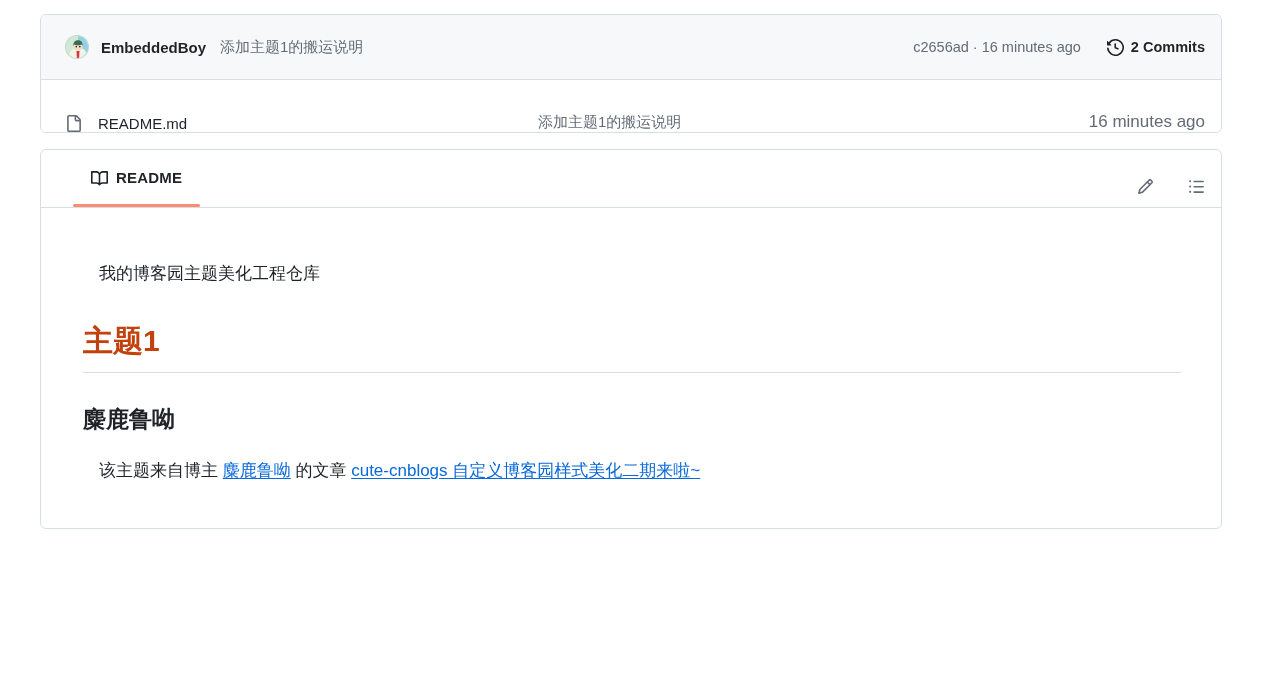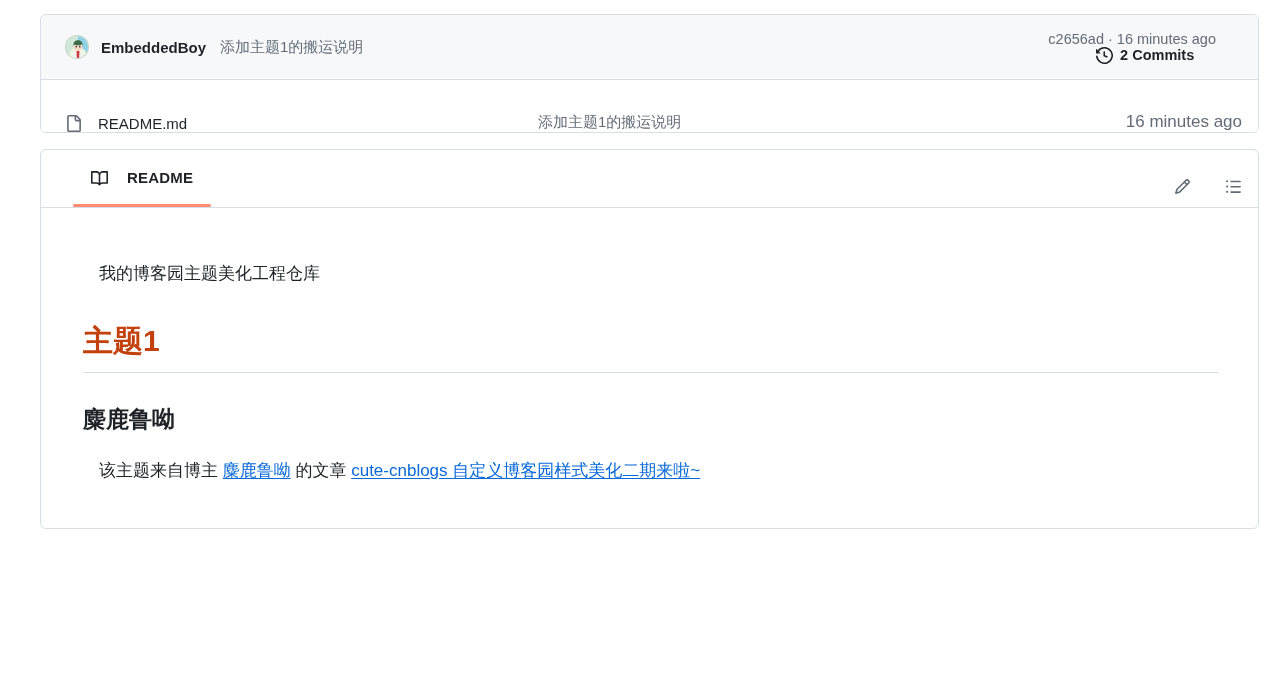--- a/index.html
+++ b/index.html
@@ -9,21 +9,21 @@
     width: 1283px;
     height: 682px;
     background: #ffffff;
     font-family: "Liberation Sans", "DejaVu Sans", sans-serif;
     -webkit-font-smoothing: antialiased;
   }
   .page {
     width: 1283px;
     height: 682px;
     position: relative;
-    padding: 14px 24px 0 40px;
+    padding: 14px 61px 0 40px;
   }
 
   
   .commit-card {
     border: 1px solid #d8dee4;
     border-radius: 6px;
     overflow: hidden;
     background: #ffffff;
   }
   .commit-header {
@@ -55,23 +55,22 @@
   .commit-msg {
     font-size: 15px;
     color: #636c76;
     white-space: nowrap;
     overflow: hidden;
     text-overflow: ellipsis;
   }
   .commit-right {
     margin-left: auto;
     display: flex;
-    align-items: center;
-    white-space: nowrap;
-    flex-direction: column;
+    align-items: flex-start;
+    white-space: nowrap;
   }
   .commit-meta {
     font-size: 14.5px;
     color: #636c76;
     margin-right: 26px;
   }
   .commit-count {
     display: flex;
     align-items: center;
     font-size: 14.5px;
@@ -123,21 +122,21 @@
   .readme-head {
     height: 57px;
     display: flex;
     align-items: flex-end;
     padding: 0 16px 0 24px;
     position: relative;
   }
   .readme-tab {
     display: flex;
     align-items: center;
-    gap: 19px;
+    gap: 8px;
     height: 100%;
     padding: 0 18px 0 18px;
     margin-left: 8px;
     position: relative;
     cursor: pointer;
   }
   .readme-tab .tab-underline {
     position: absolute;
     left: 0; right: 0; bottom: 0;
     height: 3px;

